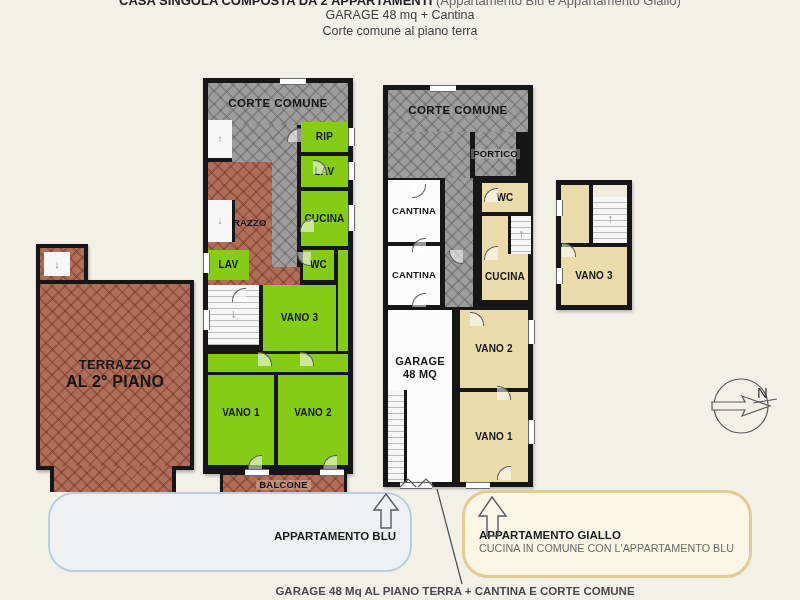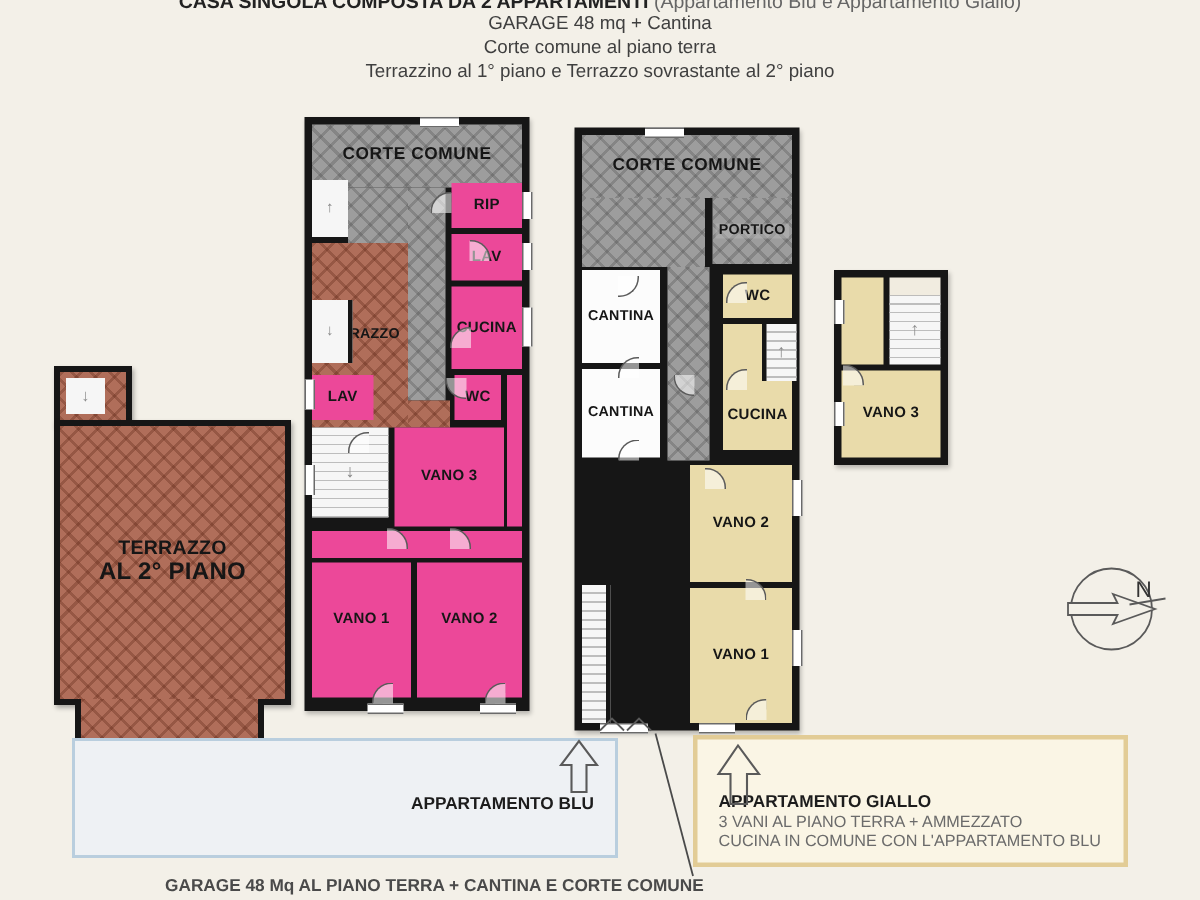--- a/index.html
+++ b/index.html
@@ -15,57 +15,56 @@
   .plan{position:absolute;background:#161616;box-shadow:1px 2px 3px rgba(0,0,0,.25);}
   .room{position:absolute;display:flex;align-items:center;justify-content:center;
         font-weight:bold;color:#161616;font-size:10px;letter-spacing:.2px;text-align:center;line-height:1.15;}
   .lg{font-size:11.5px;letter-spacing:.4px;}
   .gray{background-color:#9d9d9d;
     background-image:repeating-linear-gradient(45deg,rgba(70,70,70,.28) 0 2px,transparent 2px 9px),
                      repeating-linear-gradient(135deg,rgba(70,70,70,.28) 0 2px,transparent 2px 9px);}
   .red{background-color:#b06e5a;
     background-image:repeating-linear-gradient(45deg,rgba(90,35,18,.30) 0 2px,transparent 2px 9px),
                      repeating-linear-gradient(135deg,rgba(90,35,18,.30) 0 2px,transparent 2px 9px);}
-  .blue{background:#ec4899;}
+  .blue{background:#84cc16;}
   .tan{background:#e9dbaa;}
   .white{background:#fcfcfc;}
   .stair{background-color:#f6f6f6;
     background-image:repeating-linear-gradient(180deg,rgba(0,0,0,0) 0 5px,#bdbdbd 5px 6px);
     display:flex;align-items:center;justify-content:center;color:#8a8a8a;font-size:12px;}
   .stairplain{background:#f6f6f6;}
   .door{position:absolute;width:13px;height:13px;border:1.3px solid #5a5a5a;border-right:none;border-bottom:none;
         border-top-left-radius:13px;background:rgba(255,255,255,.55);}
   .win-h{position:absolute;height:5px;background:#fff;border-top:1px solid #6a6a6a;border-bottom:1px solid #6a6a6a;}
   .win-v{position:absolute;width:5px;background:#fff;border-left:1px solid #6a6a6a;border-right:1px solid #6a6a6a;}
   .balcone{position:absolute;left:220px;top:472px;width:121px;height:20px;border:3px solid #161616;
            box-shadow:1px 2px 3px rgba(0,0,0,.25);}
   .terr{position:absolute;border:4px solid #161616;box-shadow:1px 2px 3px rgba(0,0,0,.3);}
 
-  .legendbox{position:absolute;box-sizing:border-box;}
+  .legendbox{position:absolute;box-sizing:border-box;border-radius:26px;}
   .legend-blue{left:48px;top:492px;width:364px;height:80px;border:2px solid #b9cede;background:#eef1f4;
                text-align:right;padding:4px 14px 0 10px;}
   .legend-yellow{left:462px;top:490px;width:290px;height:88px;border:3px solid #e2cc96;background:#faf5e5;
                  text-align:left;padding:4px 10px 0 14px;}
   .legend-title{font-size:11.5px;font-weight:bold;color:#1c1c1c;margin-top:32px;}
   .legend-line{font-size:10.8px;color:#6b6b6b;margin-top:1px;}
-  .footer{position:absolute;left:110px;right:0;top:585px;
+  .footer{position:absolute;left:110px;right:0;top:585px;text-align:center;
           font-size:11.5px;font-weight:600;color:#4a4a4a;}
   svg.overlay{position:absolute;left:0;top:0;pointer-events:none;}
 </style>
 </head>
 <body>
 
 <div class="canvas">
 
   <div class="titleline t1">
     <span class="bold">CASA SINGOLA COMPOSTA DA 2 APPARTAMENTI</span><span class="note"> (Appartamento Blu e Appartamento Giallo)</span>
   </div>
   <div class="titleline" style="top:8px;">GARAGE 48 mq + Cantina</div>
   <div class="titleline" style="top:24px;">Corte comune al piano terra</div>
-  <div class="titleline" style="top:40px;">Terrazzino al 1° piano e Terrazzo sovrastante al 2° piano</div>
 
   <div class="plan" style="left:203px;top:78px;width:150px;height:396px;">
     <div class="room gray lg" style="left:5px;top:5px;width:140px;height:42px;">
         <span>CORTE COMUNE</span>
       </div>
     <div class="room gray" style="left:29px;top:47px;width:40px;height:37px;"></div>
     <div class="room gray" style="left:69px;top:47px;width:25px;height:142px;"></div>
     <div class="room stairplain" style="left:5px;top:42px;width:24px;height:38px;color:#8a8a8a;">↑</div>
     <div class="room red" style="left:5px;top:84px;width:64px;height:123px;">
         <span style="font-size:9.5px;">TERRAZZO</span>
@@ -94,43 +93,50 @@
       </div>
     <div class="room blue" style="left:5px;top:276px;width:140px;height:18px;"></div>
     <div class="room blue" style="left:5px;top:297px;width:66px;height:90px;padding-bottom:14px;box-sizing:border-box;">
         <span>VANO 1</span>
       </div>
     <div class="room blue" style="left:75px;top:297px;width:70px;height:90px;padding-bottom:14px;box-sizing:border-box;">
         <span>VANO 2</span>
       </div>
   </div>
 
+  <div class="balcone red room">
+      <span style="font-size:9.5px;background:rgba(255,255,255,.25);padding:0 3px;">BALCONE</span>
+    </div>
 
   <div class="plan" style="left:383px;top:85px;width:150px;height:402px;">
     <div class="room gray lg" style="left:5px;top:5px;width:140px;height:42px;">
         <span>CORTE COMUNE</span>
       </div>
     <div class="room gray" style="left:5px;top:47px;width:82px;height:46px;"></div>
-    <div class="room gray" style="left:92px;top:47px;width:53px;height:44px;align-items:center;">
+    <div class="room gray" style="left:92px;top:47px;width:41px;height:44px;align-items:center;">
         <span style="font-size:9.5px;background:rgba(190,190,190,.4);padding:0 2px;">PORTICO</span>
       </div>
     <div class="room gray" style="left:62px;top:93px;width:28px;height:129px;"></div>
     <div class="room white" style="left:5px;top:95px;width:52px;height:62px;">
         <span style="font-size:9.5px;">CANTINA</span>
       </div>
     <div class="room white" style="left:5px;top:161px;width:52px;height:59px;">
         <span style="font-size:9.5px;">CANTINA</span>
       </div>
     <div class="room tan" style="left:99px;top:98px;width:46px;height:29px;">
         <span>WC</span>
       </div>
     <div class="room tan" style="left:99px;top:131px;width:46px;height:84px;padding-top:38px;box-sizing:border-box;">
         <span>CUCINA</span>
       </div>
     <div class="room stair" style="left:125px;top:131px;width:20px;height:38px;border-left:3px solid #161616;">↑</div>
+    <div class="room white" style="left:5px;top:225px;width:64px;height:172px;padding-bottom:56px;box-sizing:border-box;flex-direction:column;">
+      <span style="font-size:11px;">GARAGE</span>
+      <span style="font-size:11px;">48 MQ</span>
+    </div>
     <div class="room stair" style="left:5px;top:305px;width:16px;height:92px;border-right:3px solid #161616;"></div>
     <div class="room tan" style="left:77px;top:225px;width:68px;height:78px;">
         <span>VANO 2</span>
       </div>
     <div class="room tan" style="left:77px;top:307px;width:68px;height:90px;">
         <span>VANO 1</span>
       </div>
   </div>
 
   <div class="plan" style="left:556px;top:180px;width:76px;height:130px;">
@@ -185,21 +191,20 @@
   <div class="door" style="left:470px;top:312px;transform:rotate(90deg);"></div>
   <div class="door" style="left:497px;top:386px;transform:rotate(90deg);"></div>
   <div class="door" style="left:497px;top:466px;"></div>
   <div class="door" style="left:562px;top:243px;transform:rotate(90deg);"></div>
 
   <div class="legendbox legend-blue">
     <div class="legend-title">APPARTAMENTO BLU</div>
   </div>
   <div class="legendbox legend-yellow">
     <div class="legend-title">APPARTAMENTO GIALLO</div>
-    <div class="legend-line">3 VANI AL PIANO TERRA + AMMEZZATO</div>
     <div class="legend-line">CUCINA IN COMUNE CON L'APPARTAMENTO BLU</div>
   </div>
 
   <div class="footer">GARAGE 48 Mq AL PIANO TERRA + CANTINA E CORTE COMUNE</div>
 
   <svg class="overlay" width="800" height="600" viewBox="0 0 800 600">
     <line x1="437" y1="489" x2="462" y2="584" stroke="#4a4a4a" stroke-width="1.2"></line>
     <path d="M400 487 l8 -8 l8 8" fill="none" stroke="#5a5a5a" stroke-width="1.2"></path>
     <path d="M418 487 l8 -8 l8 8" fill="none" stroke="#5a5a5a" stroke-width="1.2"></path>
     <path d="M374 510 L381 510 L381 528 L391 528 L391 510 L398 510 L386 494 Z" fill="none" stroke="#5a5a5a" stroke-width="1.4"></path>

